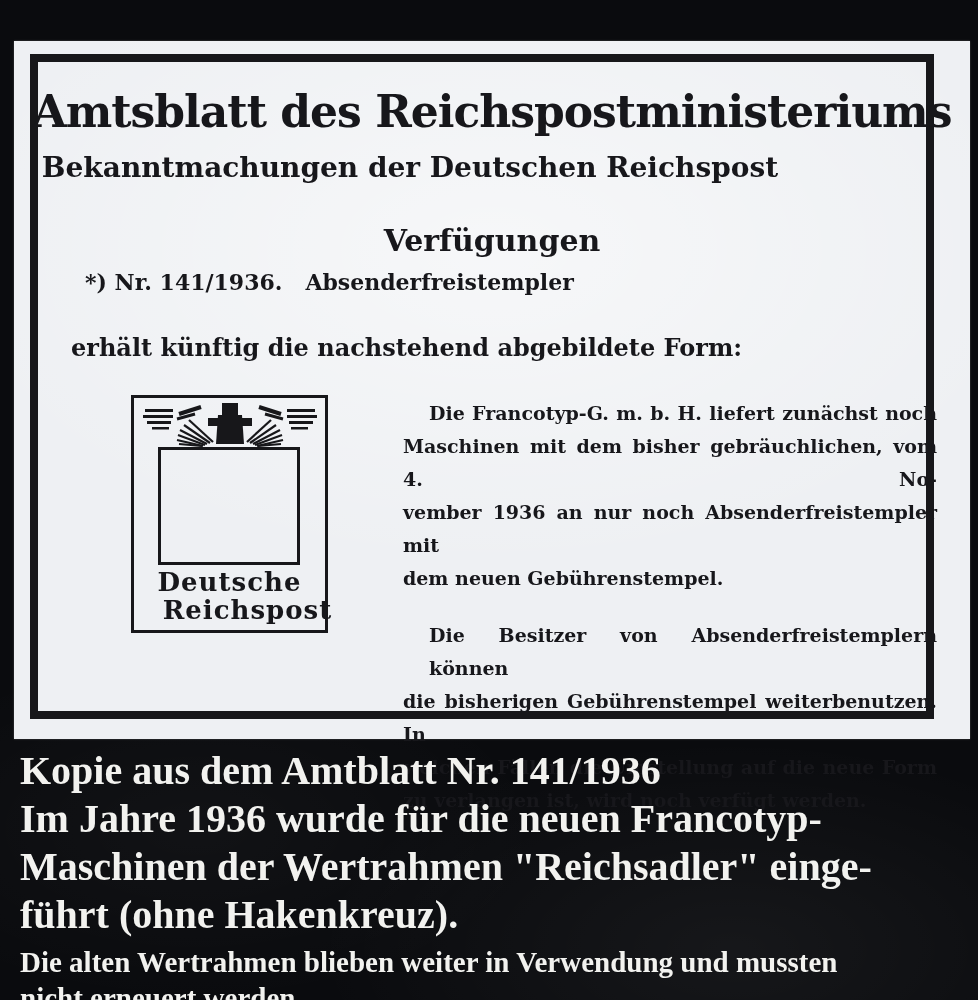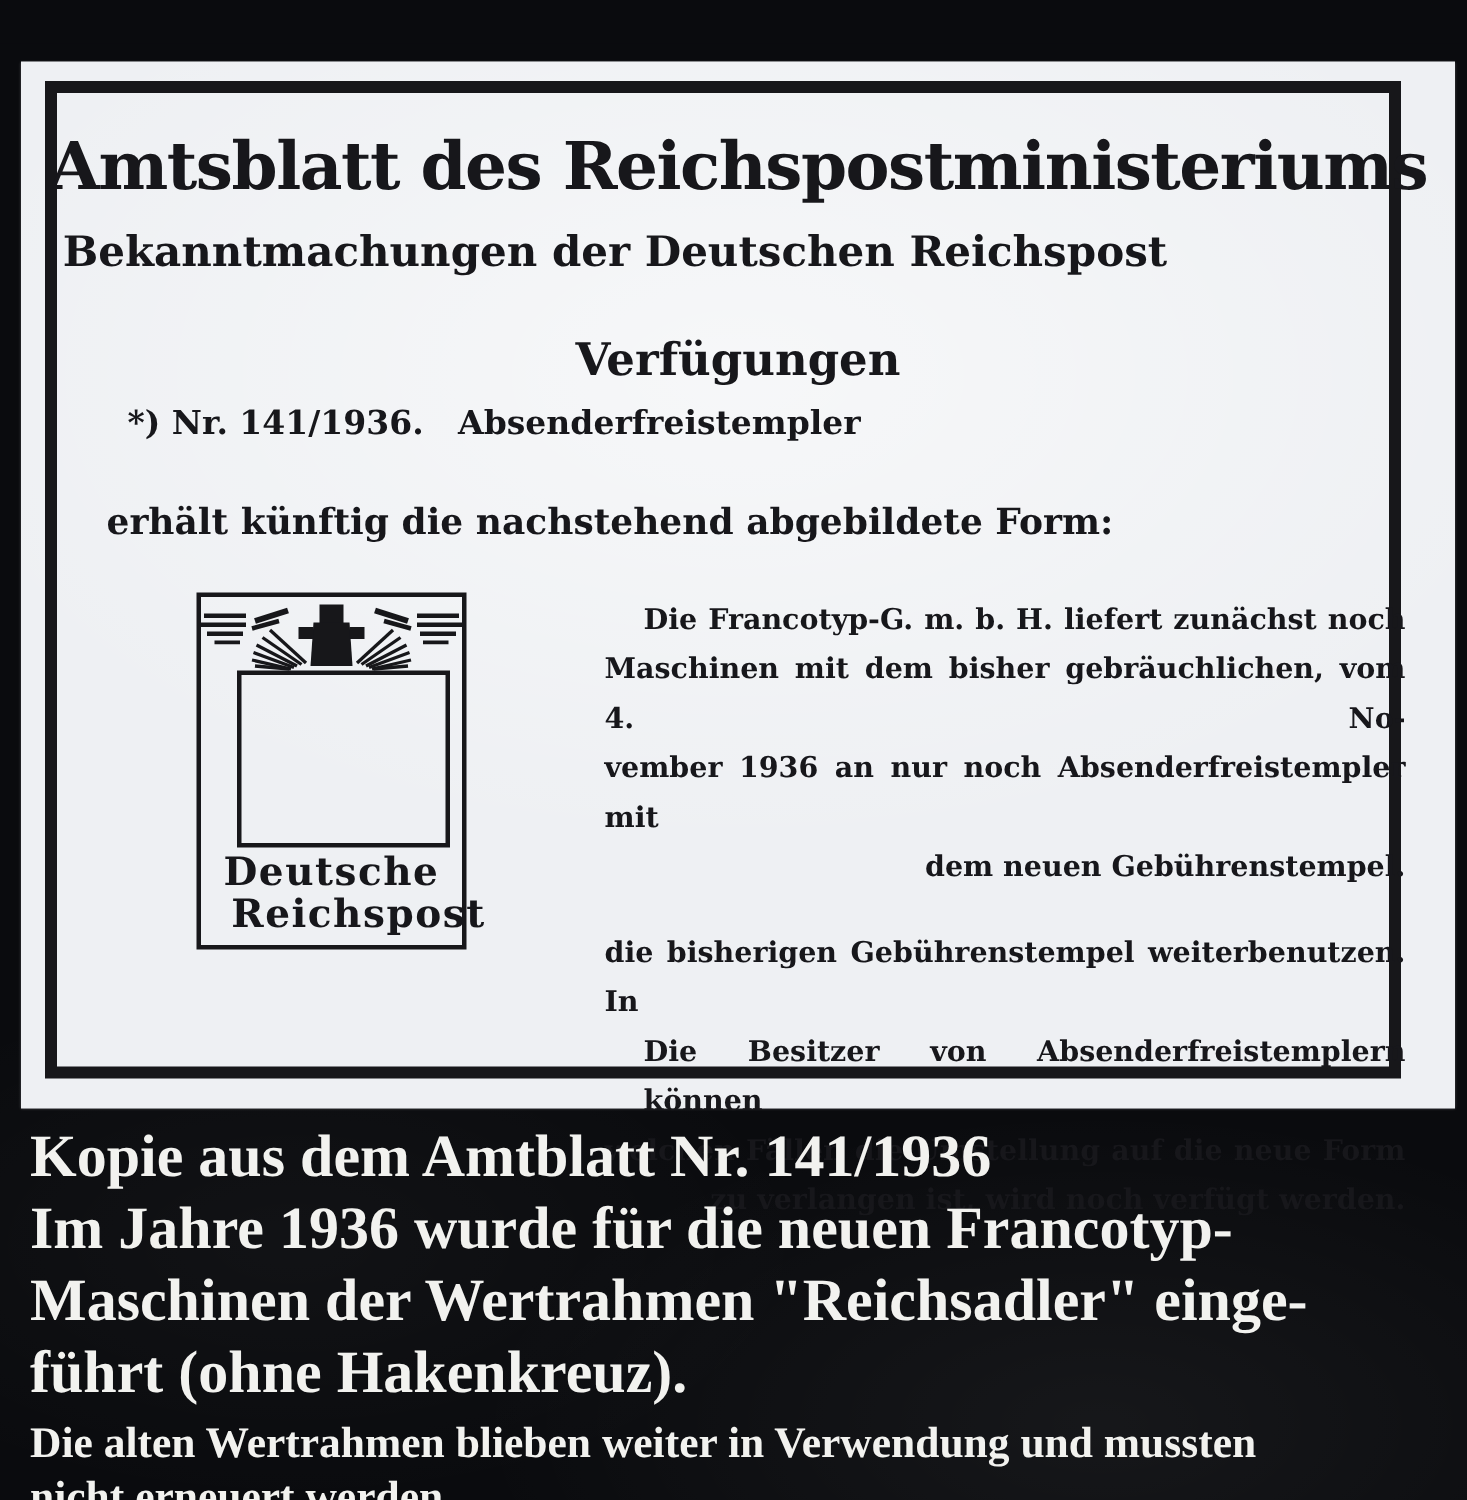--- a/index.html
+++ b/index.html
@@ -68,21 +68,21 @@
     font-size: 20px; font-weight: bold; white-space: nowrap;
   }
   .intro-line-2 {
     position: absolute; left: 57px; top: 292px;
     font-size: 24px; font-weight: bold; white-space: nowrap;
   }
   
   .stamp {
     position: absolute;
     left: 117px; top: 354px;
-    width: 180px; height: 238px;
+    width: 197px; height: 238px;
     border: 3px solid #17171a;
     box-sizing: border-box;
   }
   .stamp-eagle {
     position: absolute;
     left: 50%; top: 4px;
     transform: translateX(-50%);
   }
   .value-frame {
     position: absolute;
@@ -104,21 +104,21 @@
   
   .col-right {
     position: absolute;
     left: 389px; top: 356px;
     width: 534px;
     font-size: 19px; font-weight: bold;
     line-height: 33px;
   }
   .para2-gap { height: 24px; }
   .jline { text-align: justify; text-align-last: justify; }
-  .lline { text-align: right; }
+  .lline { text-align: left; }
   .findent { padding-left: 26px; }
   
   .caption {
     position: absolute;
     left: 20px; top: 718px;
     width: 950px;
     color: #f2f2ef;
     font-family: "Liberation Serif", serif;
   }
   .cap-line {
@@ -197,22 +197,22 @@
 
     <div class="col-right ink">
       <div>
         <div class="jline findent">Die Francotyp-G. m. b. H. liefert zunächst noch</div>
         <div class="jline">Maschinen mit dem bisher gebräuchlichen, vom 4. No-</div>
         <div class="jline">vember 1936 an nur noch Absenderfreistempler mit</div>
         <div class="lline">dem neuen Gebührenstempel.</div>
       </div>
       <div class="para2-gap"></div>
       <div>
+        <div class="jline findent">Die Besitzer von Absenderfreistemplern können</div>
         <div class="jline">die bisherigen Gebührenstempel weiterbenutzen.  In</div>
-        <div class="jline findent">Die Besitzer von Absenderfreistemplern können</div>
         <div class="jline">welchen Fällen die Umstellung auf die neue Form</div>
         <div class="lline">zu verlangen ist, wird noch verfügt werden.</div>
       </div>
     </div>
   </div>
 
   <div class="caption">
     <div class="cap-line">Kopie aus dem Amtblatt Nr. 141/1936</div>
     <div class="cap-line">Im Jahre 1936 wurde für die neuen Francotyp-</div>
     <div class="cap-line">Maschinen der Wertrahmen "Reichsadler" einge-</div>

